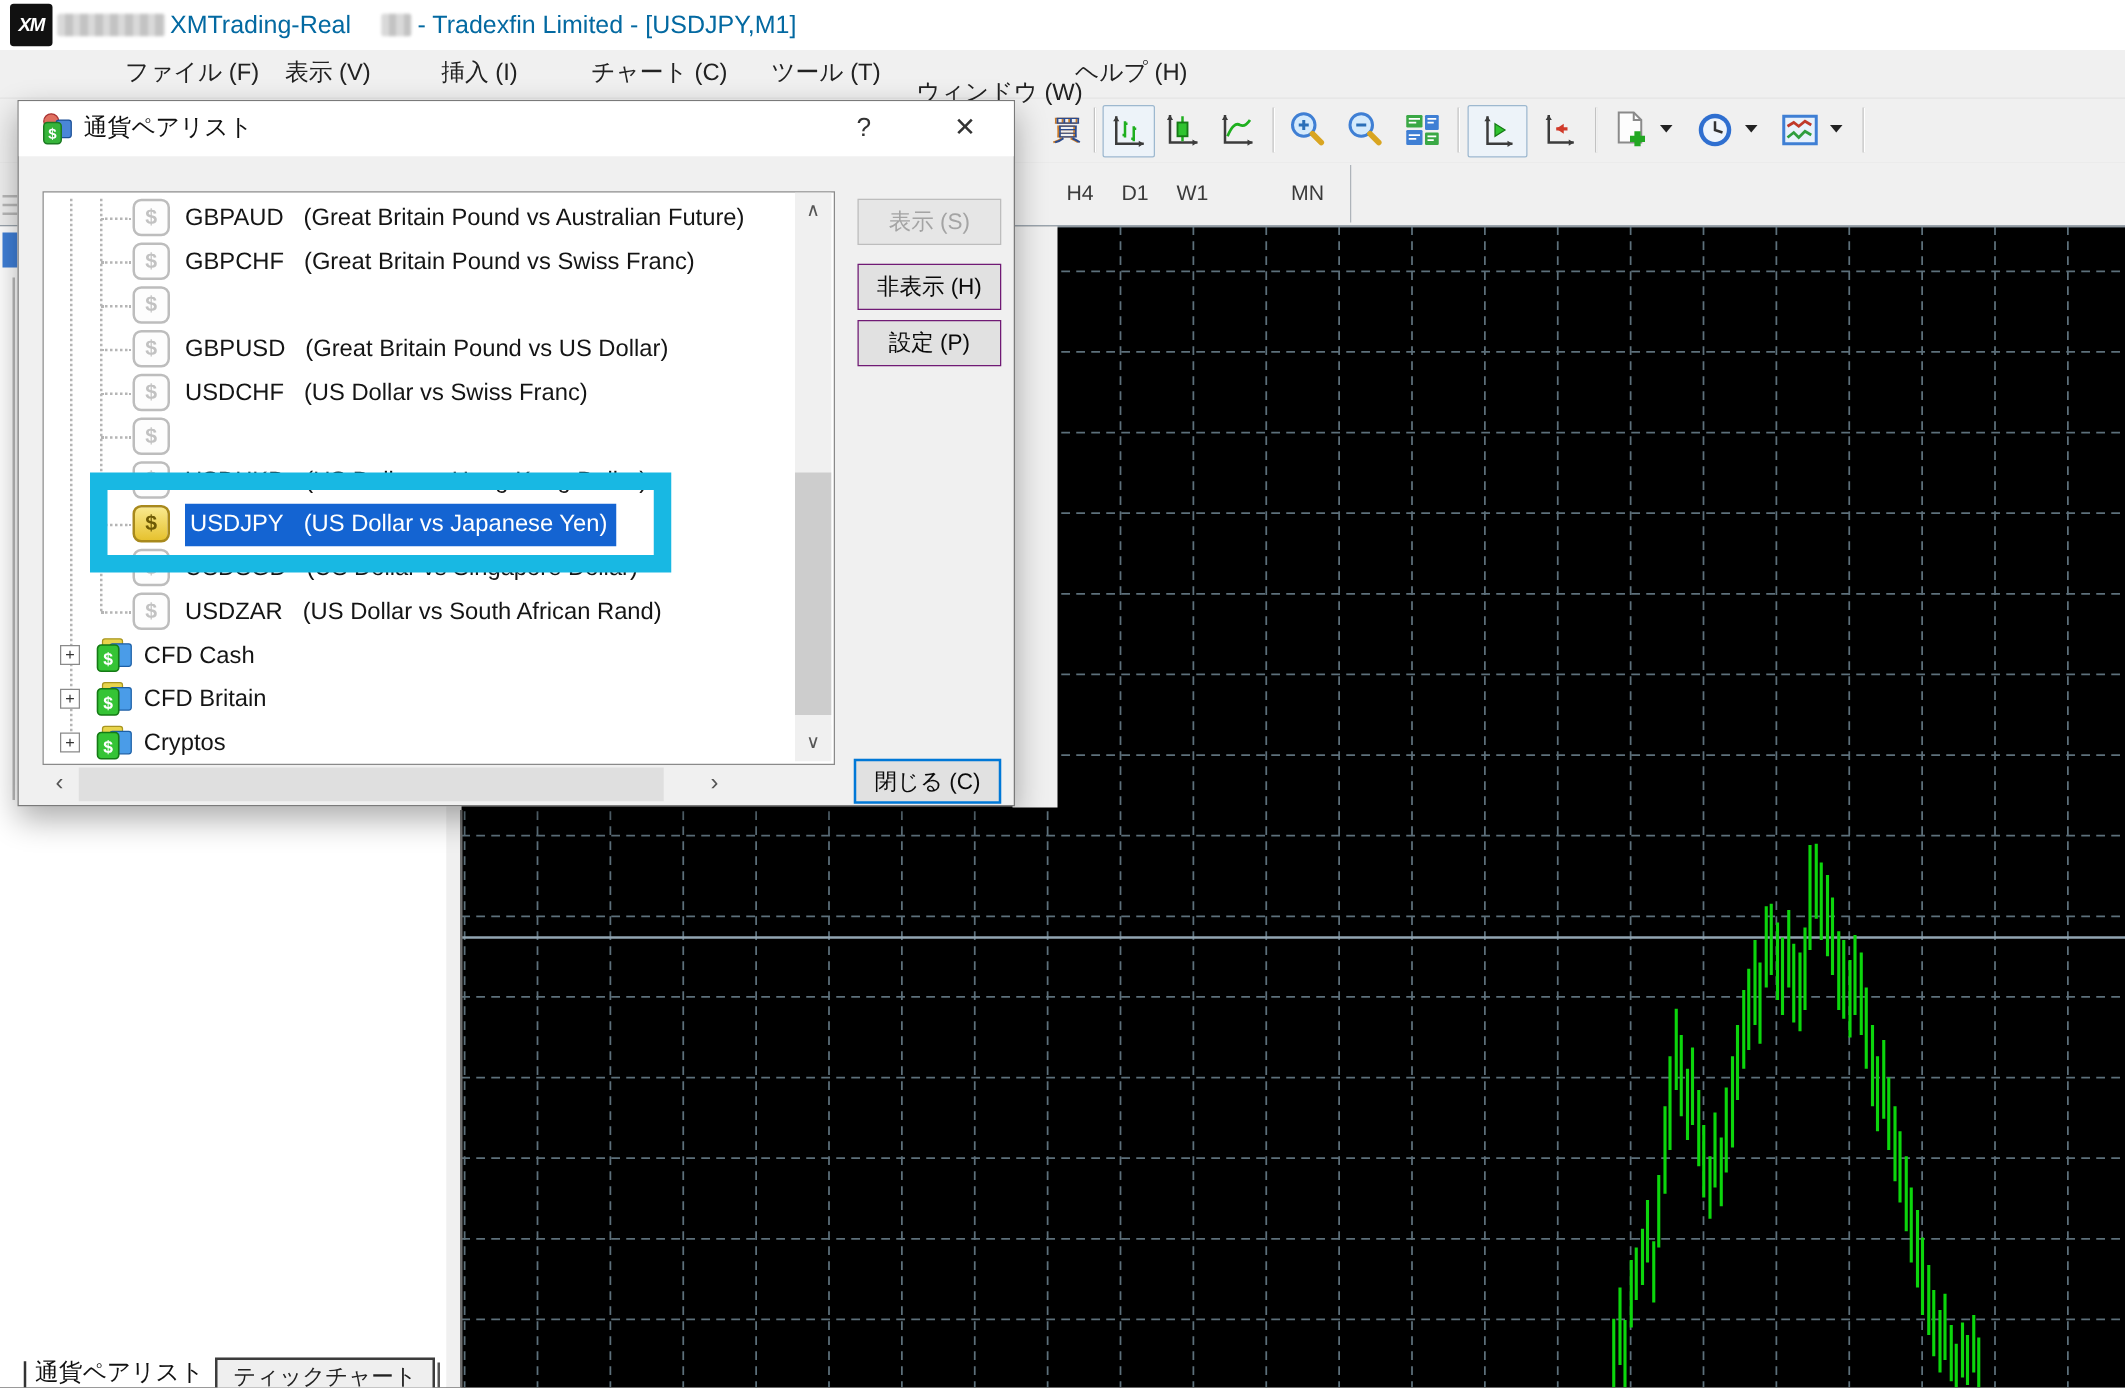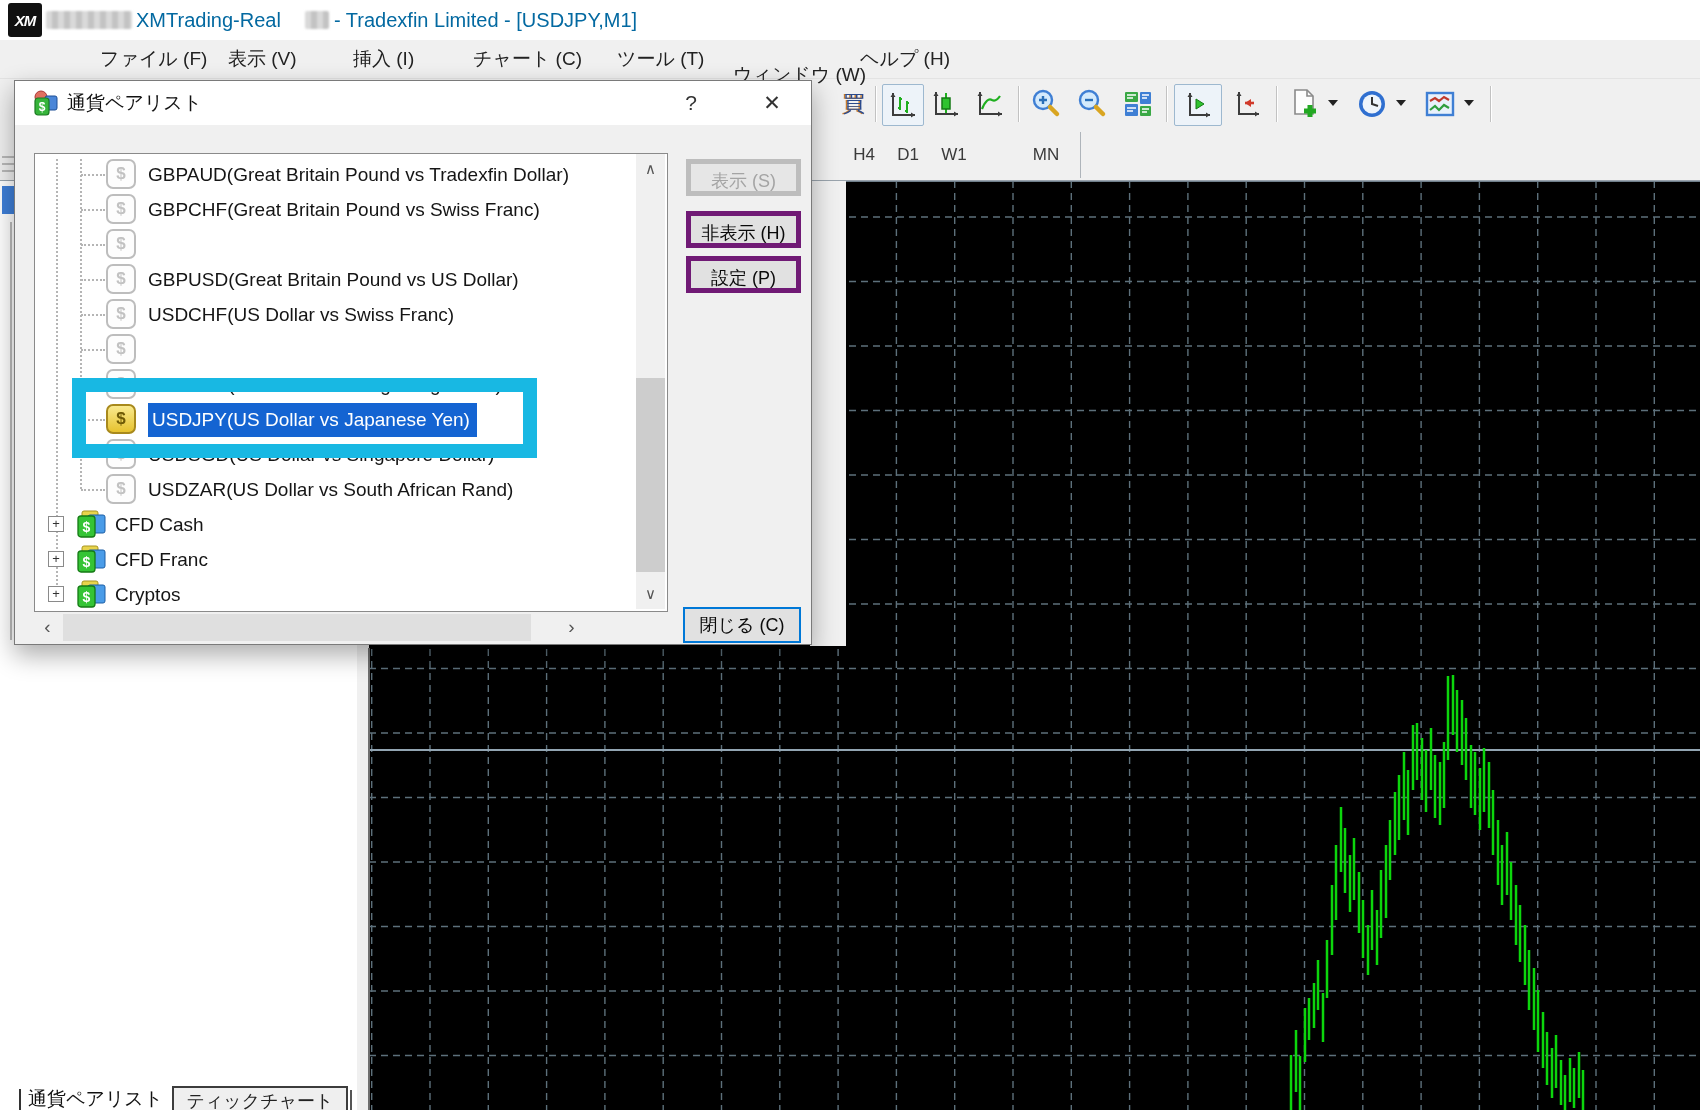--- a/index.html
+++ b/index.html
@@ -64,37 +64,37 @@
                border:1px solid #8a8a8a;overflow:hidden;}
   .vdot{position:absolute;width:0;border-left:2px dotted #b5b5b5;}
   .row{position:absolute;left:0;width:630px;height:35px;}
   .row .stub{position:absolute;left:46px;top:17px;width:24px;border-top:2px dotted #b5b5b5;}
   .pair-icon{position:absolute;left:71px;top:2px;width:30px;height:30px;border:2px solid #bdbdbd;
              border-radius:7px;background:#fdfdfd;box-sizing:border-box;color:#c2c2c2;
              font-weight:bold;font-size:17px;text-align:center;line-height:26px;}
   .pair-icon.sel{border-color:#a8891c;background:linear-gradient(#f9e98e,#e6c22f);color:#6e5a05;}
   .row-label{position:absolute;left:113px;top:0;height:35px;line-height:35px;font-size:19px;
              color:#151515;white-space:pre;}
-  .row-label .sym{margin-right:0;}
+  .row-label .sym{margin-right:16px;}
   .row-label.sel{left:113px;background:#1464d2;color:#fff;padding:0 7px 0 4px;height:34px;line-height:34px;top:1px;}
   .plus-box{position:absolute;left:13px;top:9px;width:16px;height:16px;border:1px solid #8a8a8a;
             background:#fff;box-sizing:border-box;color:#333;font-size:13px;line-height:13px;text-align:center;}
   .grp-icon{position:absolute;left:39px;top:2px;width:34px;height:30px;}
   .grp-label{position:absolute;left:80px;top:0;height:35px;line-height:35px;font-size:19px;color:#151515;white-space:pre;}
   
   #vscroll{position:absolute;left:601px;top:0;width:29px;height:455px;background:#f0f0f0;}
   .sb-arrow{position:absolute;left:0;width:29px;height:28px;background:#f0f0f0;color:#555;
             font-size:15px;text-align:center;line-height:28px;}
   #vthumb{position:absolute;left:0;top:224px;width:29px;height:194px;background:#cdcdcd;}
   #hscroll{left:19px;top:533px;width:551px;height:27px;background:#f0f0f0;}
   .hsb-arrow{position:absolute;top:0;width:27px;height:27px;color:#555;font-size:19px;
              text-align:center;line-height:25px;}
   #hthumb{position:absolute;left:29px;top:0;width:468px;height:27px;background:#dfdfdf;}
   
-  .dlg-btn{left:671px;width:115px;height:37px;background:#e1e1e1;border:5px solid #701a75;
+  .dlg-btn{left:671px;width:115px;height:37px;background:#e1e1e1;border:1px solid #701a75;
            box-sizing:border-box;text-align:center;line-height:35px;font-size:18px;color:#0a0a0a;white-space:pre;}
   .dlg-btn.disabled{color:#a4a4a4;background:#e6e6e6;border-color:#bdbdbd;}
   #close-btn{left:668px;top:526px;width:118px;height:36px;background:#e1e1e1;border:2px solid #0078d7;
              box-sizing:border-box;text-align:center;line-height:32px;font-size:18px;color:#0a0a0a;z-index:41;white-space:pre;}
   
   #annotation-box{left:72px;top:378px;width:465px;height:80px;box-sizing:border-box;
                   border:14px solid #18b8e3;z-index:60;}
 </style>
 </head>
 <body>
@@ -373,21 +373,21 @@
     <div class="abs tb-btn" style="left:739px;">✕</div>
   </div>
 
   <div class="abs" id="symbol-list">
     <div class="vdot" style="left:21px;top:5px;height:438px;"></div>
     <div class="vdot" style="left:45px;top:5px;height:330px;"></div>
     <div id="rows">
         <div class="row" style="top: 3px;">
           <div class="stub"></div>
           <div class="pair-icon">$</div>
-          <div class="row-label"><span class="sym">GBPAUD</span><span>(Great Britain Pound vs Tradexfin Dollar)</span></div>
+          <div class="row-label"><span class="sym">GBPAUD</span><span>(Great Britain Pound vs Australian Future)</span></div>
         </div>
         <div class="row" style="top: 38px;">
           <div class="stub"></div>
           <div class="pair-icon">$</div>
           <div class="row-label"><span class="sym">GBPCHF</span><span>(Great Britain Pound vs Swiss Franc)</span></div>
         </div>
         <div class="row" style="top: 73px;">
           <div class="stub"></div>
           <div class="pair-icon">$</div>
         </div>
@@ -436,21 +436,21 @@
           <div class="grp-label">CFD Cash</div>
         </div>
         <div class="row" style="top: 388px;">
           <div class="plus-box">+</div>
           <div class="grp-icon"><svg width="34" height="30" viewBox="0 0 34 30">
               <rect x="8" y="2" width="16" height="11" rx="2" fill="#e8d44c" stroke="#a89520" stroke-width="1"></rect>
               <rect x="14" y="6" width="17" height="18" rx="2" fill="#4a9ce8" stroke="#1c5fa6" stroke-width="1"></rect>
               <rect x="4" y="7" width="17" height="21" rx="3" fill="#35c435" stroke="#157a15" stroke-width="1.3"></rect>
               <text x="12.5" y="23" font-size="14" font-weight="bold" fill="#fff" text-anchor="middle">$</text>
             </svg></div>
-          <div class="grp-label">CFD Franc</div>
+          <div class="grp-label">CFD Britain</div>
         </div>
         <div class="row" style="top: 423px;">
           <div class="plus-box">+</div>
           <div class="grp-icon"><svg width="34" height="30" viewBox="0 0 34 30">
               <rect x="8" y="2" width="16" height="11" rx="2" fill="#e8d44c" stroke="#a89520" stroke-width="1"></rect>
               <rect x="14" y="6" width="17" height="18" rx="2" fill="#4a9ce8" stroke="#1c5fa6" stroke-width="1"></rect>
               <rect x="4" y="7" width="17" height="21" rx="3" fill="#35c435" stroke="#157a15" stroke-width="1.3"></rect>
               <text x="12.5" y="23" font-size="14" font-weight="bold" fill="#fff" text-anchor="middle">$</text>
             </svg></div>
           <div class="grp-label">Cryptos</div>

